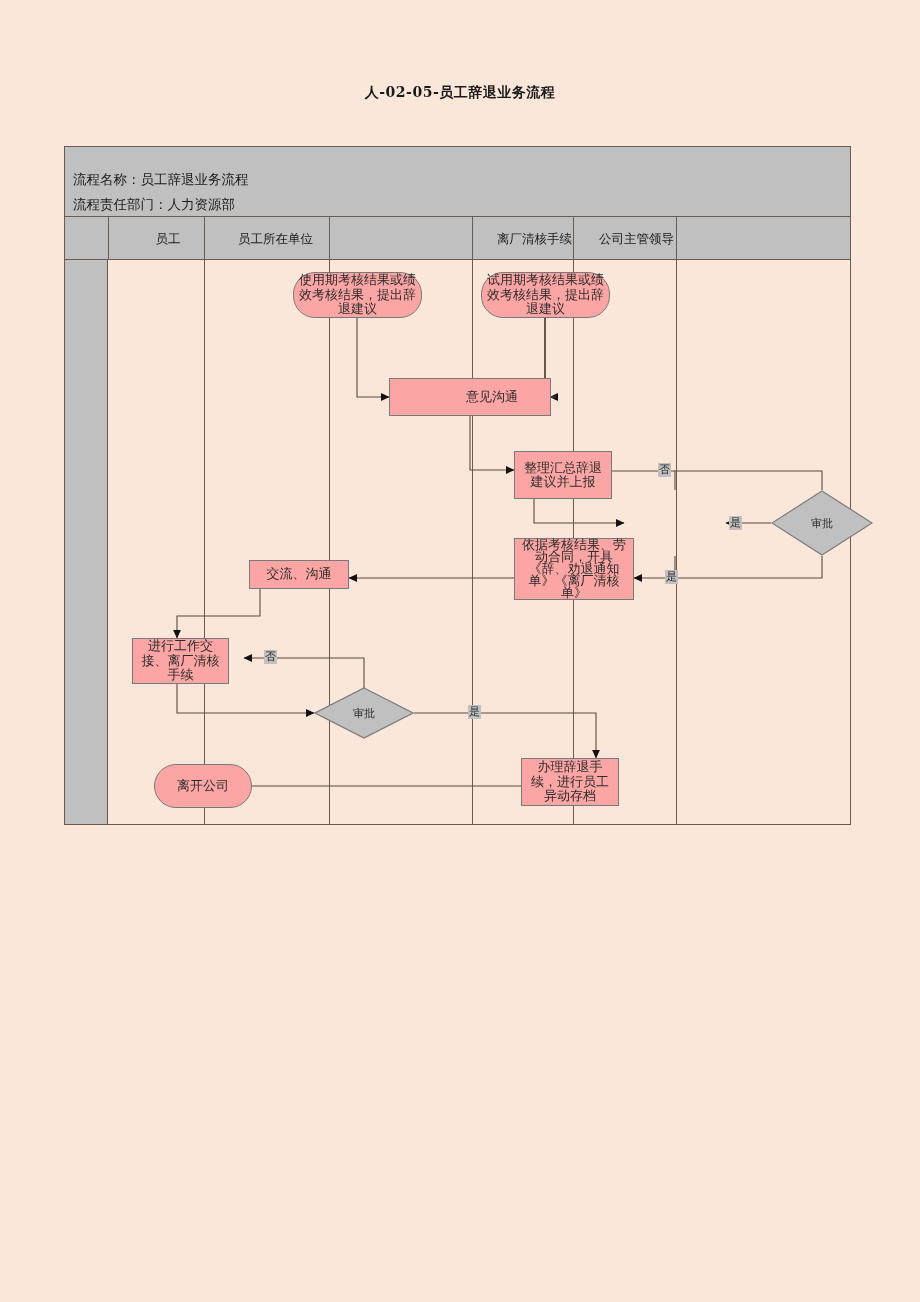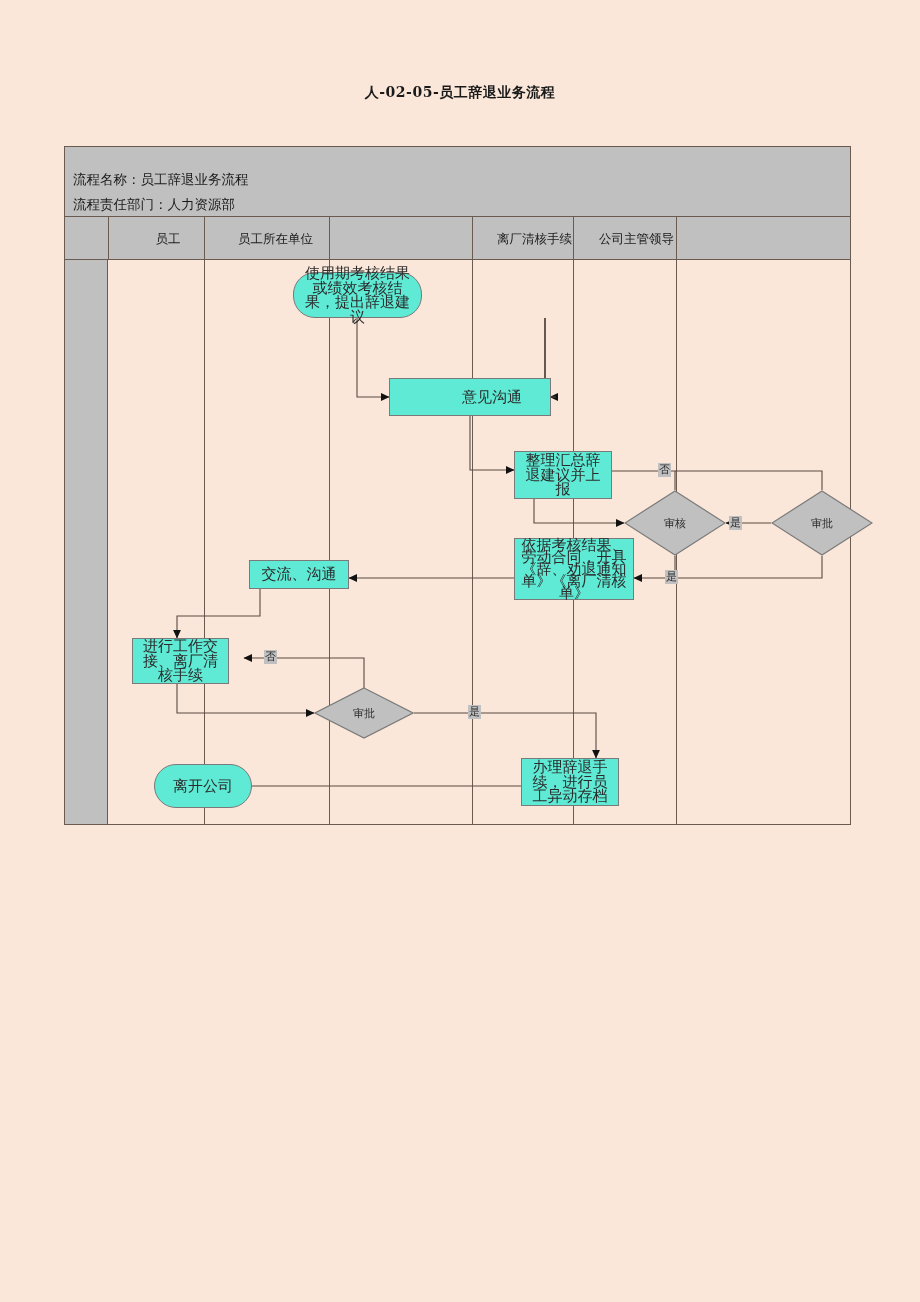--- a/index.html
+++ b/index.html
@@ -109,29 +109,29 @@
 
   
   #flow {
     position: absolute;
     left: 64px; top: 146px;
     width: 787px; height: 679px;
     pointer-events: none;
   }
   .node {
     position: absolute;
-    background: #5eead4;
+    background: #fca5a5;
     border: 1.2px solid #7a7a7a;
     box-sizing: border-box;
     display: flex;
     align-items: center;
     justify-content: center;
     text-align: center;
     color: #2b2b2b;
-    font-size: 15px;
+    font-size: 13px;
     line-height: 14.5px;
     font-family: "DejaVu Serif", "Liberation Serif", serif;
     padding: 2px 4px;
   }
   .node.rounded {
     border-radius: 22px;
   }
   .diamond-wrap {
     position: absolute;
   }
@@ -242,31 +242,26 @@
         <path d="M300,542 L300,512 L180,512" marker-end="url(#ah)"></path>
 
         <path d="M350,567 L532,567 L532,612" marker-end="url(#ah)"></path>
 
         <path d="M457,640 L148,640" marker-end="url(#ah)"></path>
       </g>
     </svg>
 
     <div class="node rounded" style="left:229px; top:126px; width:129px; height:46px;">使用期考核结果或绩效考核结果，提出辞退建议</div>
 
+    <div class="node rounded" style="left:417px; top:126px; width:129px; height:46px;">试用期考核结果或绩效考核结果，提出辞退建议</div>
 
     <div class="node" style="left:325px; top:232px; width:162px; height:38px;padding-left:48px;">意见沟通</div>
 
     <div class="node" style="left:450px; top:305px; width:98px; height:48px;">整理汇总辞退建议并上报</div>
 
-    <div class="diamond-wrap" style="left:560px; top:344px; width:102px; height:66px;">
-      <svg width="102" height="66" viewBox="0 0 102 66" xmlns="http://www.w3.org/2000/svg">
-        <polygon points="51,1 101,33 51,65 1,33" fill="#C0C0C0" stroke="#7A7A7A" stroke-width="1.2"></polygon>
-      </svg>
-      <div class="diamond-label">审核</div>
-    </div>
 
     <div class="diamond-wrap" style="left:707px; top:344px; width:102px; height:66px;">
       <svg width="102" height="66" viewBox="0 0 102 66" xmlns="http://www.w3.org/2000/svg">
         <polygon points="51,1 101,33 51,65 1,33" fill="#C0C0C0" stroke="#7A7A7A" stroke-width="1.2"></polygon>
       </svg>
       <div class="diamond-label">审批</div>
     </div>
 
     <div class="node" style="left:450px; top:392px; width:120px; height:62px; line-height:12px;">依据考核结果、劳动合同，开具《辞、劝退通知单》《离厂清核单》</div>
 

